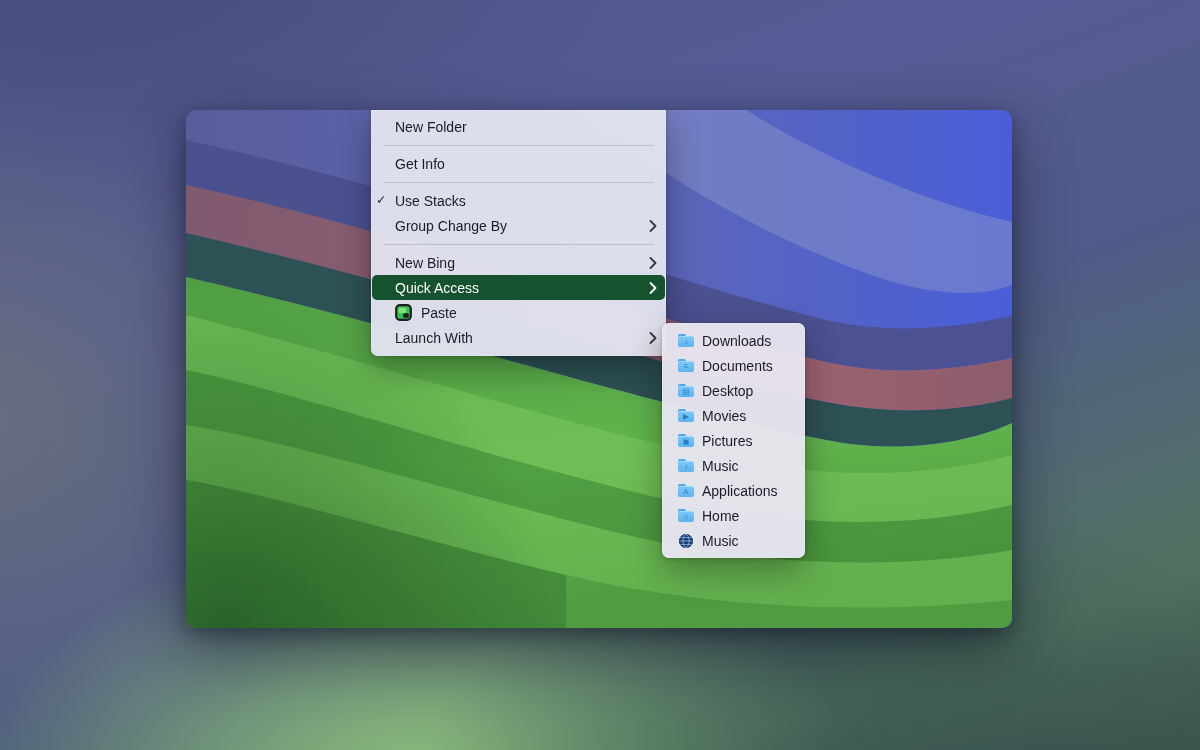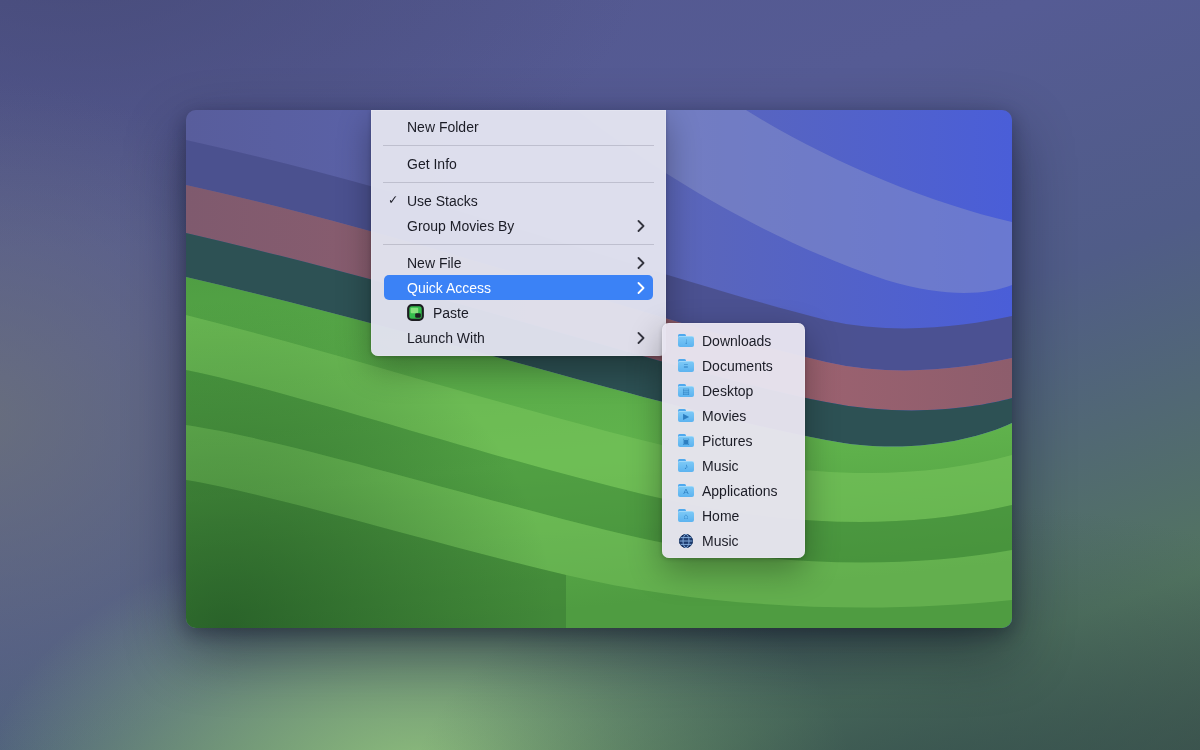--- a/index.html
+++ b/index.html
@@ -29,26 +29,26 @@
   .menu {
     position:absolute; left:185px; top:0; width:295px;
     padding:4px 0 6px 0;
     background:rgba(225,226,238,.97);
     border-radius:0 0 7px 7px;
     box-shadow:0 12px 34px rgba(0,0,0,.33), 0 1px 4px rgba(0,0,0,.2),
                inset 0 0 0 .5px rgba(255,255,255,.35);
     color:#1b1c26; font-size:14px;
   }
   .mrow { height:25px; display:flex; align-items:center;
-    margin:0 13px; padding-right:8px; border-radius:5px; }
+    margin:0 1px; padding-right:8px; border-radius:5px; }
   .mrow .gutter { flex:0 0 23px; width:23px; padding-left:4px;
     font-size:12.5px; line-height:1; }
   .mrow .lbl { white-space:nowrap; }
   .mrow .chev { margin-left:auto; display:flex; align-items:center; color:#34353f; }
-  .mrow.hl { background:#3b82f6; color:#fff; }
+  .mrow.hl { background:#14532d; color:#fff; }
   .mrow.hl .chev { color:#fff; }
   .msep { height:1px; margin:5.5px 12px; background:rgba(50,52,72,.18); }
 
   
   .icon17 { width:17px; height:17px; margin-right:9px; flex:0 0 17px; display:block; }
 
   
   .submenu {
     position:absolute; left:476px; top:213px; width:143px;
     padding:5px 0;
@@ -131,33 +131,33 @@
       </div>
 
       <div class="msep"></div>
 
       <div class="mrow">
         <span class="gutter">✓</span>
         <span class="lbl">Use Stacks</span>
       </div>
       <div class="mrow">
         <span class="gutter"></span>
-        <span class="lbl">Group Movies By</span>
+        <span class="lbl">Group Change By</span>
         <span class="chev">
           <svg width="8" height="12" viewBox="0 0 8 12">
               <path d="M1.5 1 L6.5 6 L1.5 11" fill="none" stroke="currentColor" stroke-width="1.8" stroke-linecap="round" stroke-linejoin="round"></path>
             </svg>
         </span>
       </div>
 
       <div class="msep"></div>
 
       <div class="mrow">
         <span class="gutter"></span>
-        <span class="lbl">New File</span>
+        <span class="lbl">New Bing</span>
         <span class="chev">
           <svg width="8" height="12" viewBox="0 0 8 12">
               <path d="M1.5 1 L6.5 6 L1.5 11" fill="none" stroke="currentColor" stroke-width="1.8" stroke-linecap="round" stroke-linejoin="round"></path>
             </svg>
         </span>
       </div>
 
       <div class="mrow hl">
         <span class="gutter"></span>
         <span class="lbl">Quick Access</span>

